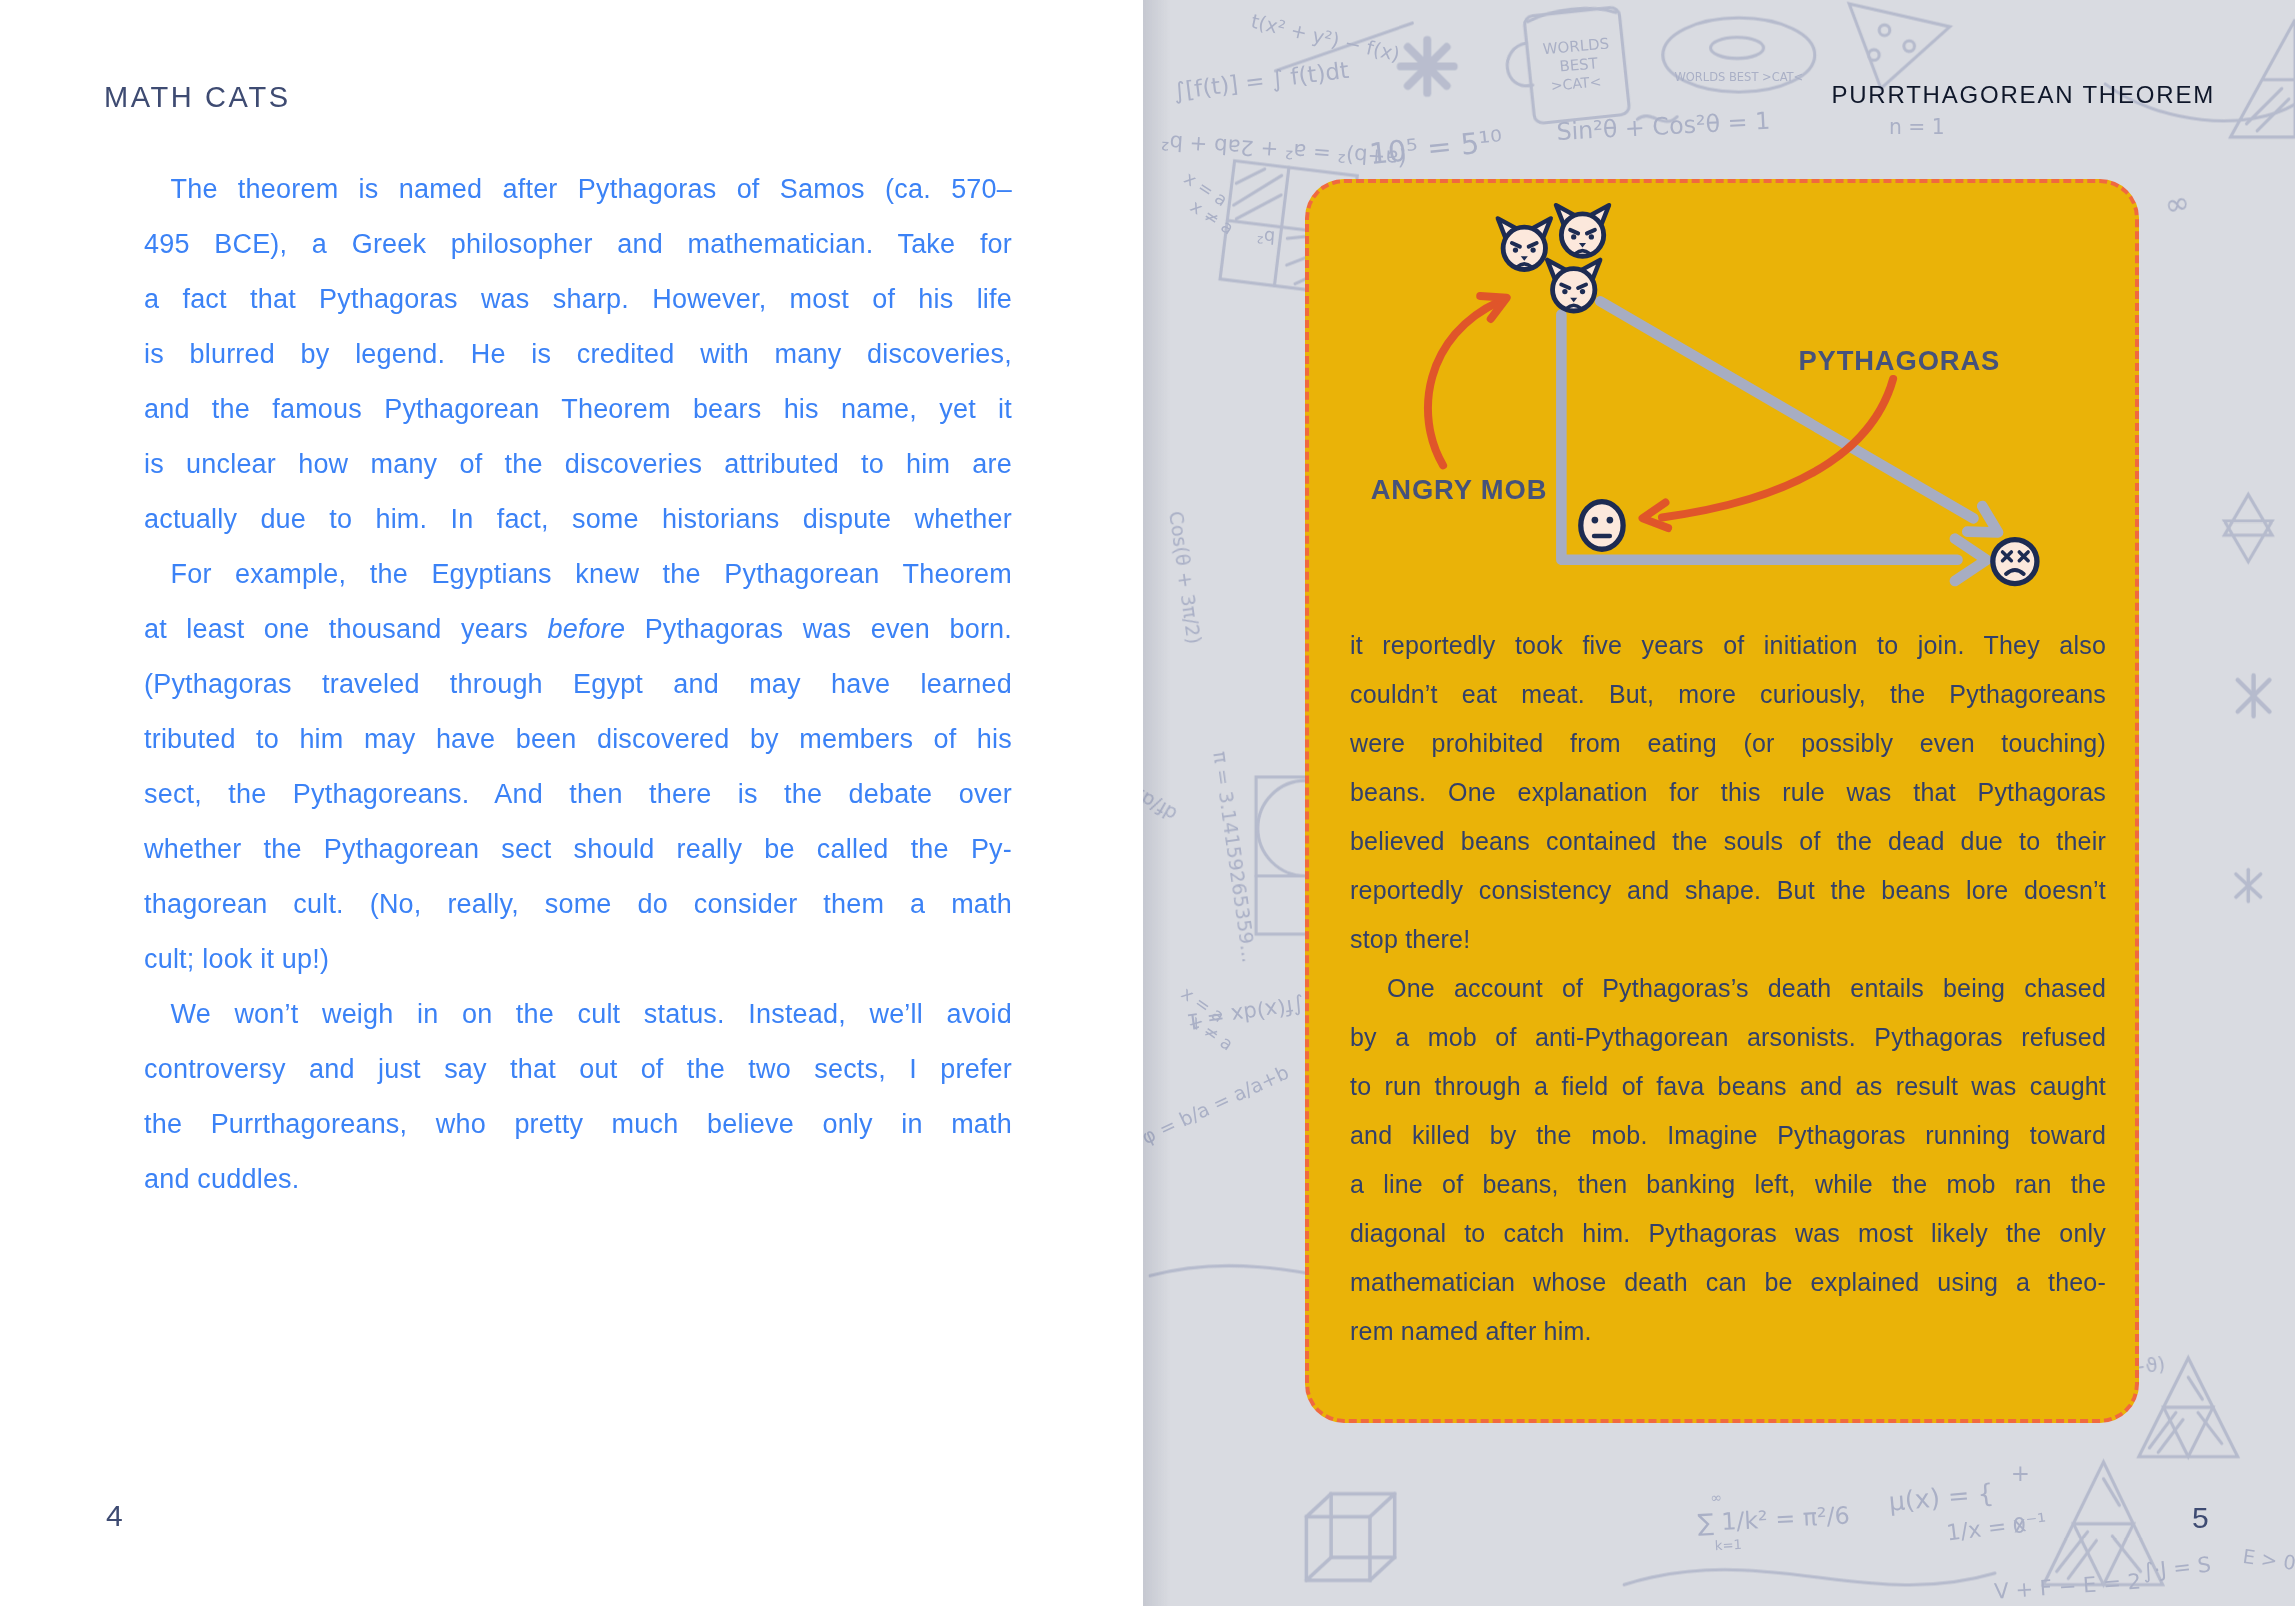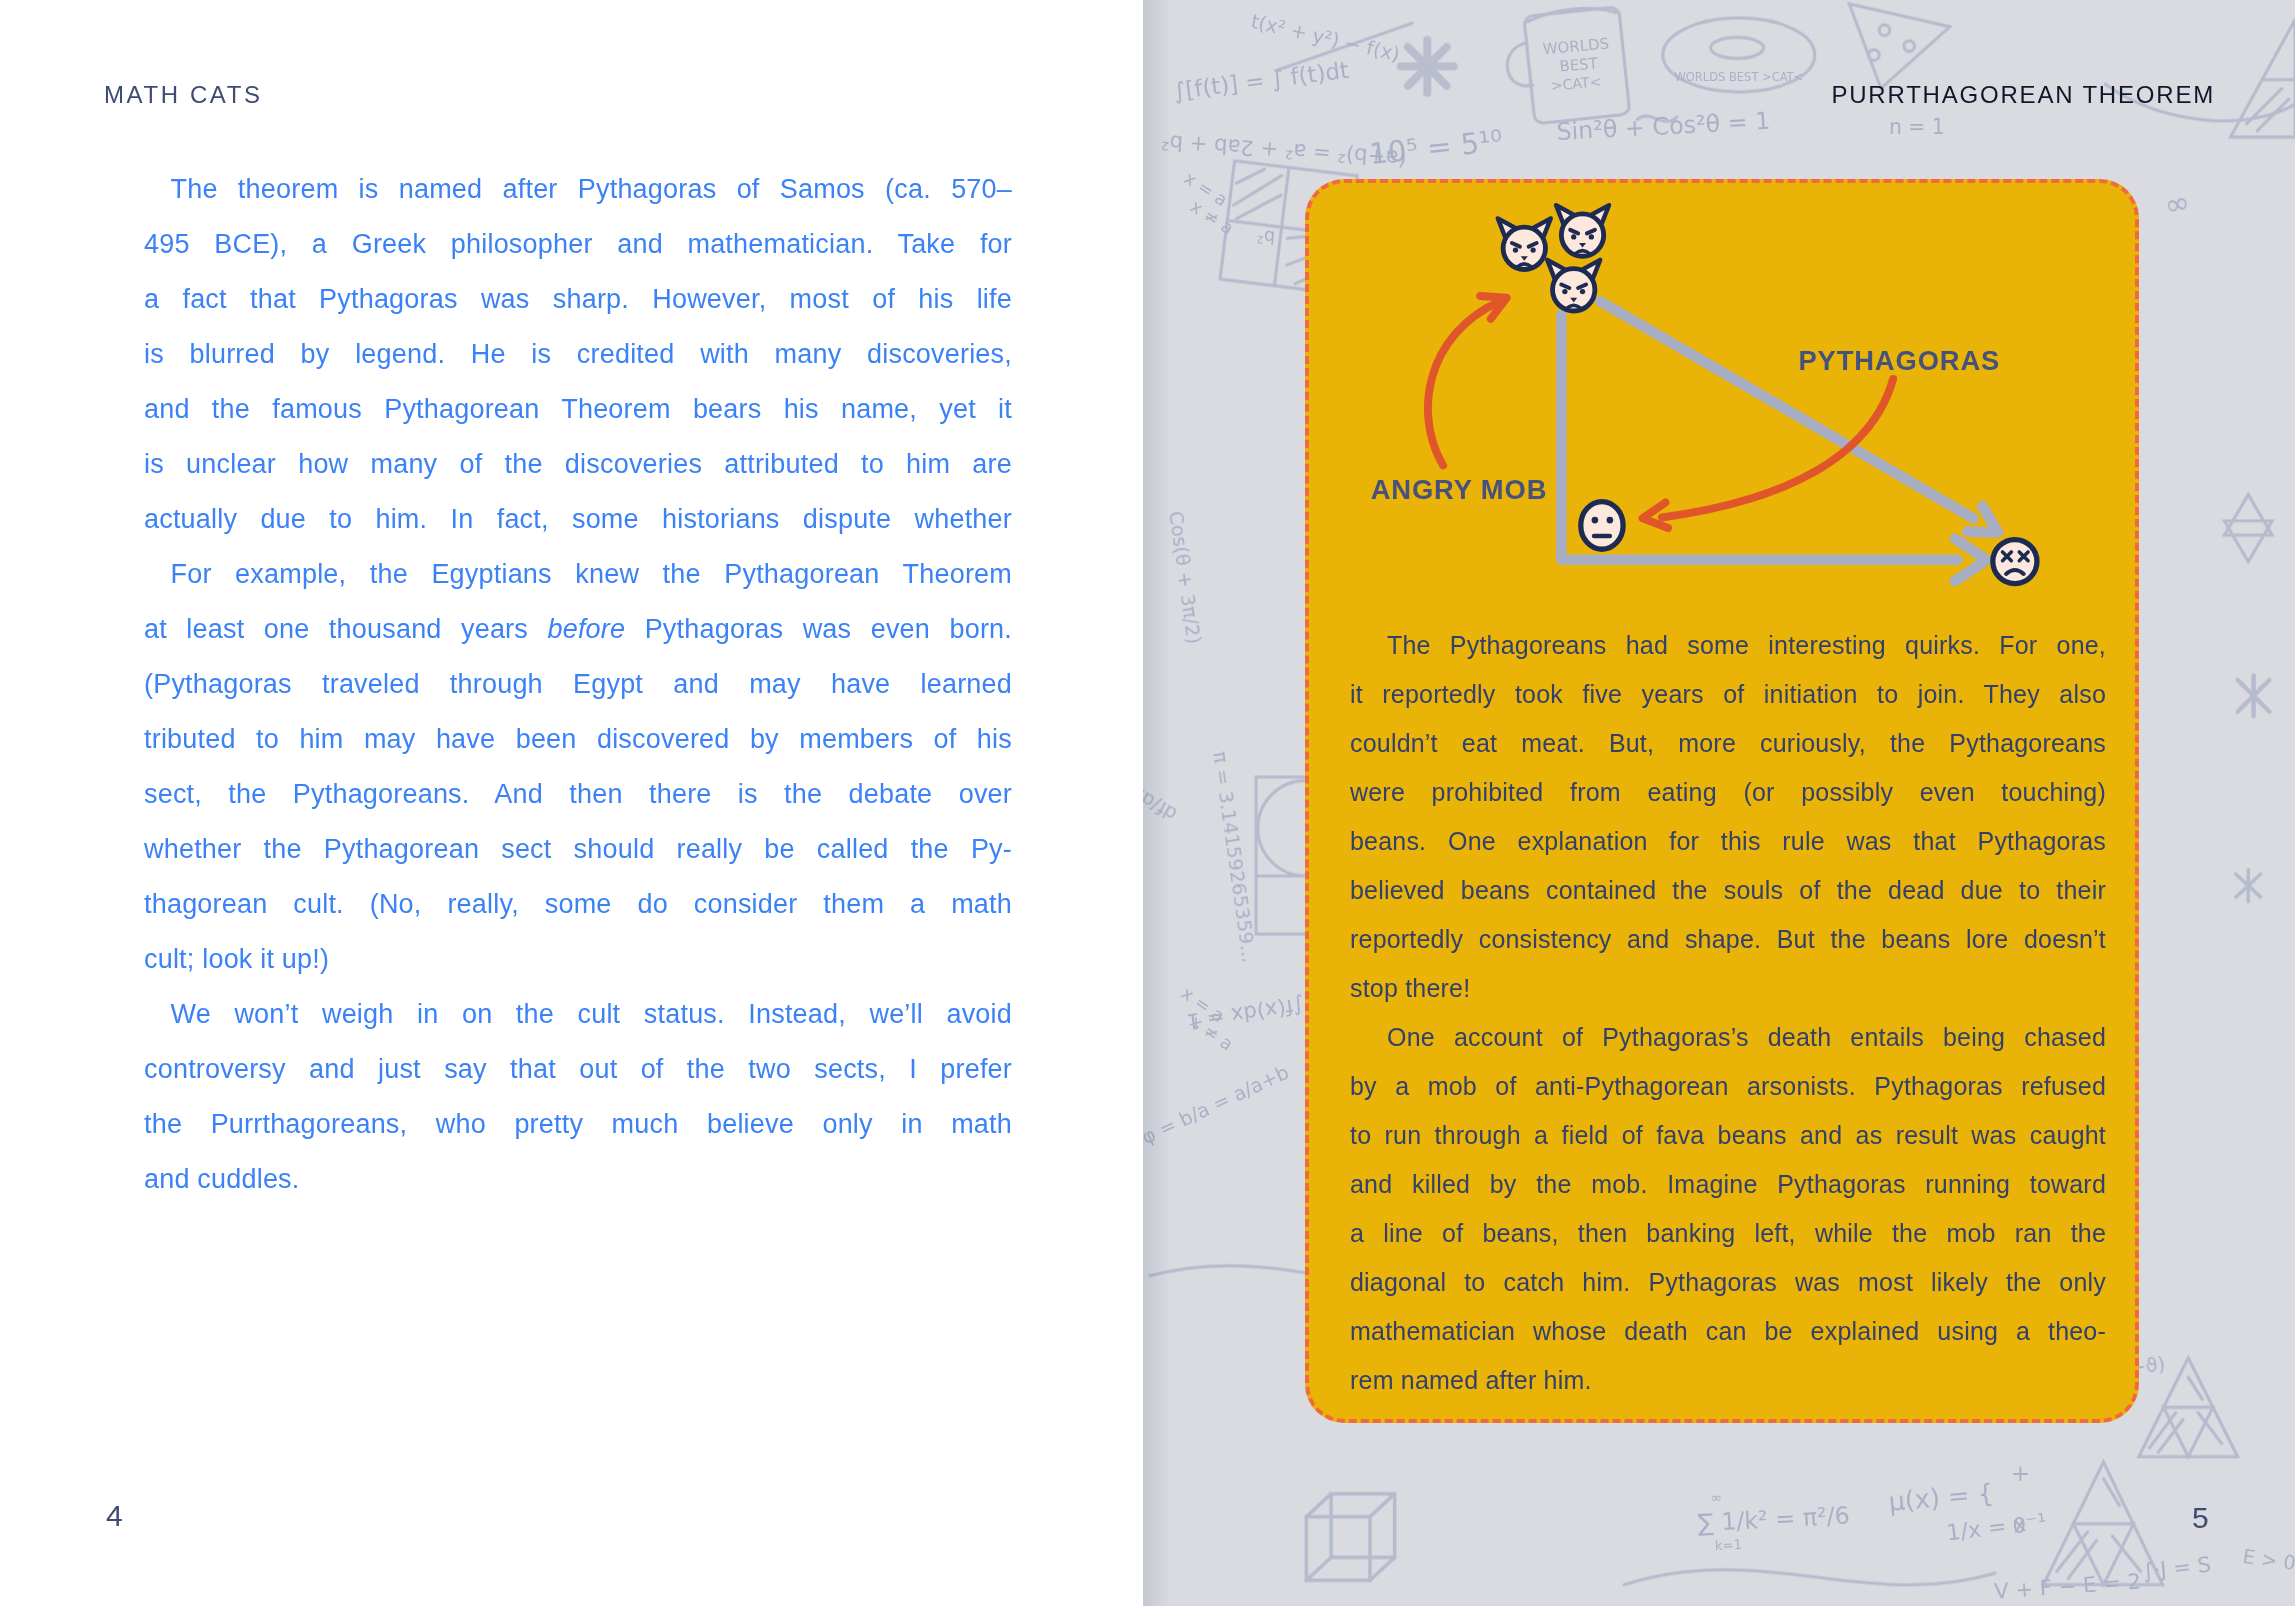--- a/index.html
+++ b/index.html
@@ -1,21 +1,21 @@
 <!DOCTYPE html>
 <html style="font-size:14px"><head>
 <meta charset="utf-8">
 <style>
   html,body{margin:0;padding:0;background:#ffffff;}
   #book{position:relative;width:2295px;height:1607px;overflow:hidden;
         font-family:"Liberation Sans",sans-serif;color:#333f63;}
 
   
   .page-left{position:absolute;left:0;top:0;width:1143px;height:1607px;background:#ffffff;}
-  .running-head{position:absolute;top:81px;font-size:24px;letter-spacing:2.6px;
+  .running-head{position:absolute;top:81px;font-size:29px;letter-spacing:2.6px;
                 color:#3e4b72;font-weight:400;}
   .page-left .running-head{left:104px;}
   .body-text{position:absolute;left:144px;top:162px;width:868px;}
   .page-left .line{height:55px;line-height:55px;font-size:27px;letter-spacing:0.2px;}
   .line{text-align:justify;text-align-last:justify;white-space:normal;color:#3b82f6;}
   .line.last{text-align-last:left;}
   .page-left .line.indent{text-indent:26.5px;}
   .line em{font-style:italic;}
   .page-number{position:absolute;font-size:30px;color:#3e4b72;}
   .page-left .page-number{left:106px;top:1499px;}
@@ -264,21 +264,20 @@
           <path d="M 786 418 L 796 428 M 796 418 L 786 428" stroke="#1d2b52" stroke-width="4" stroke-linecap="round"></path>
           <path d="M 805 418 L 815 428 M 815 418 L 805 428" stroke="#1d2b52" stroke-width="4" stroke-linecap="round"></path>
           <path d="M 790 443 Q 800 434 810 443" fill="none" stroke="#1d2b52" stroke-width="4.5" stroke-linecap="round"></path>
         </g>
 
         <text class="dlabel" x="669" y="212" font-size="31" text-anchor="middle">PYTHAGORAS</text>
         <text class="dlabel" x="170" y="358" font-size="31" text-anchor="middle">ANGRY MOB</text>
       </svg>
 
       <div class="callout-text" id="callout-body">
-          <div class="line indent">The Pythagoreans had some interesting quirks. For one,</div>
           <div class="line">it reportedly took five years of initiation to join. They also</div>
           <div class="line">couldn’t eat meat. But, more curiously, the Pythagoreans</div>
           <div class="line">were prohibited from eating (or possibly even touching)</div>
           <div class="line">beans. One explanation for this rule was that Pythagoras</div>
           <div class="line">believed beans contained the souls of the dead due to their</div>
           <div class="line">reportedly consistency and shape. But the beans lore doesn’t</div>
           <div class="line last">stop there!</div>
           <div class="line indent">One account of Pythagoras’s death entails being chased</div>
           <div class="line">by a mob of anti-Pythagorean arsonists. Pythagoras refused</div>
           <div class="line">to run through a field of fava beans and as result was caught</div>

